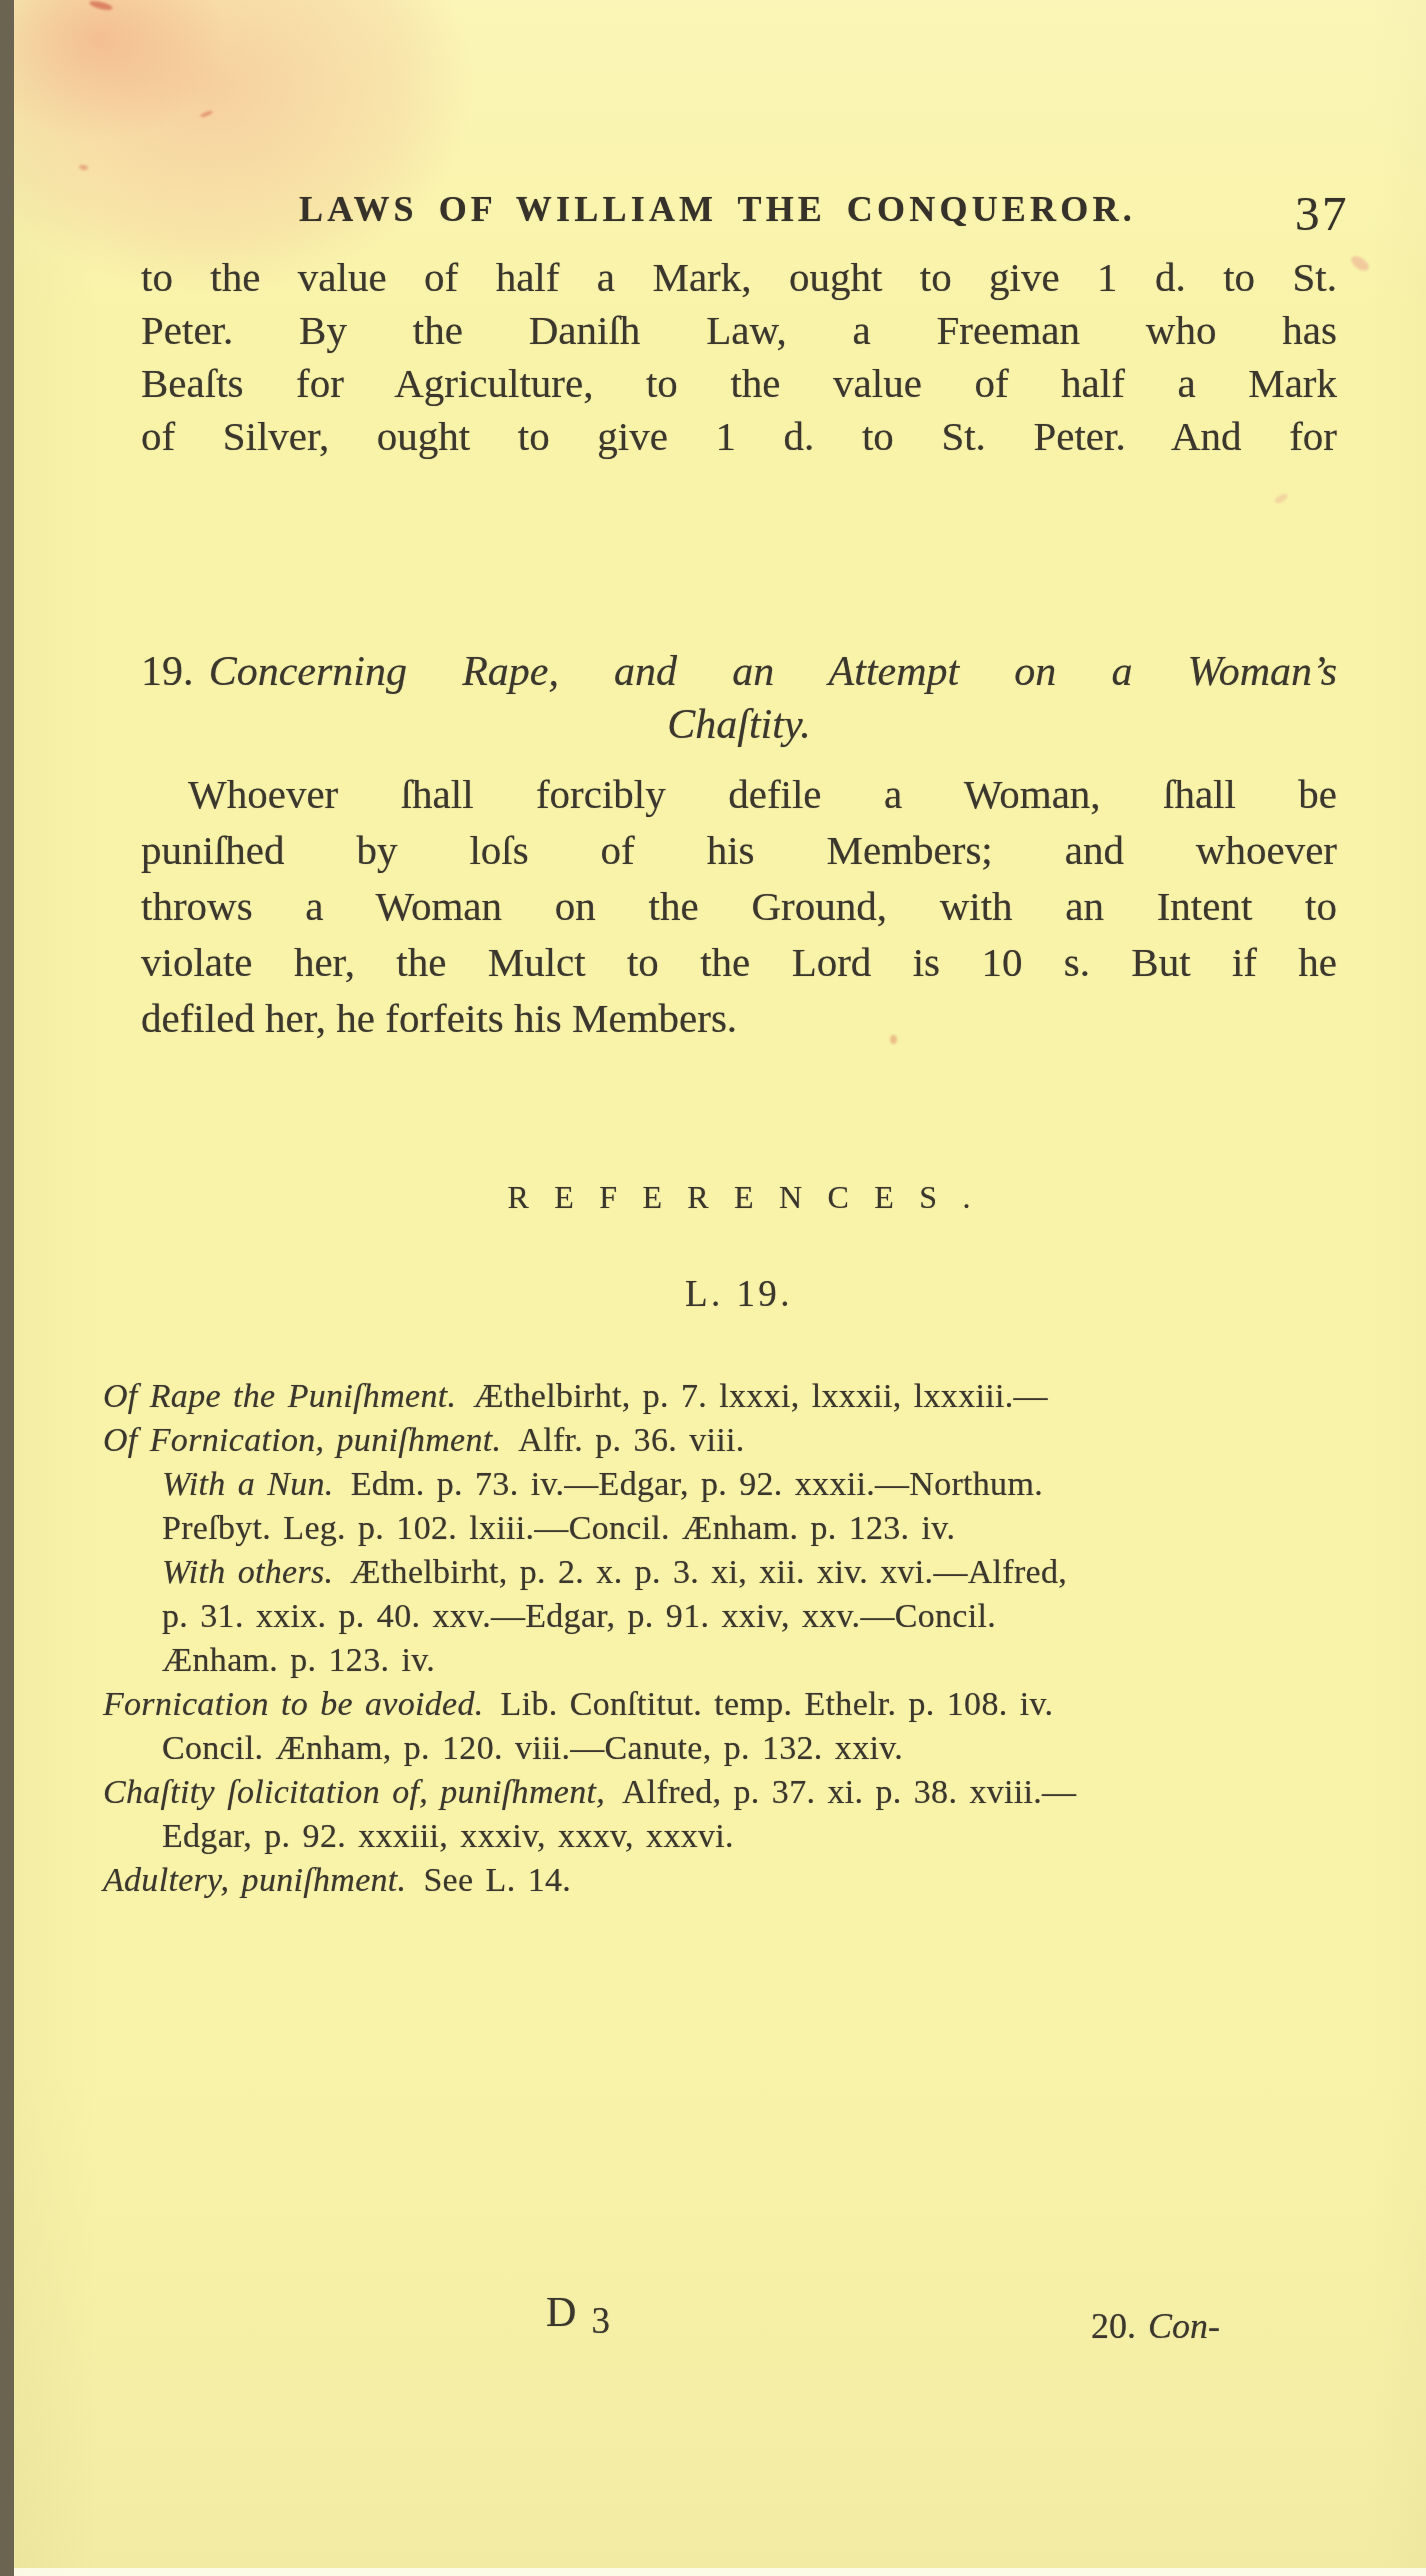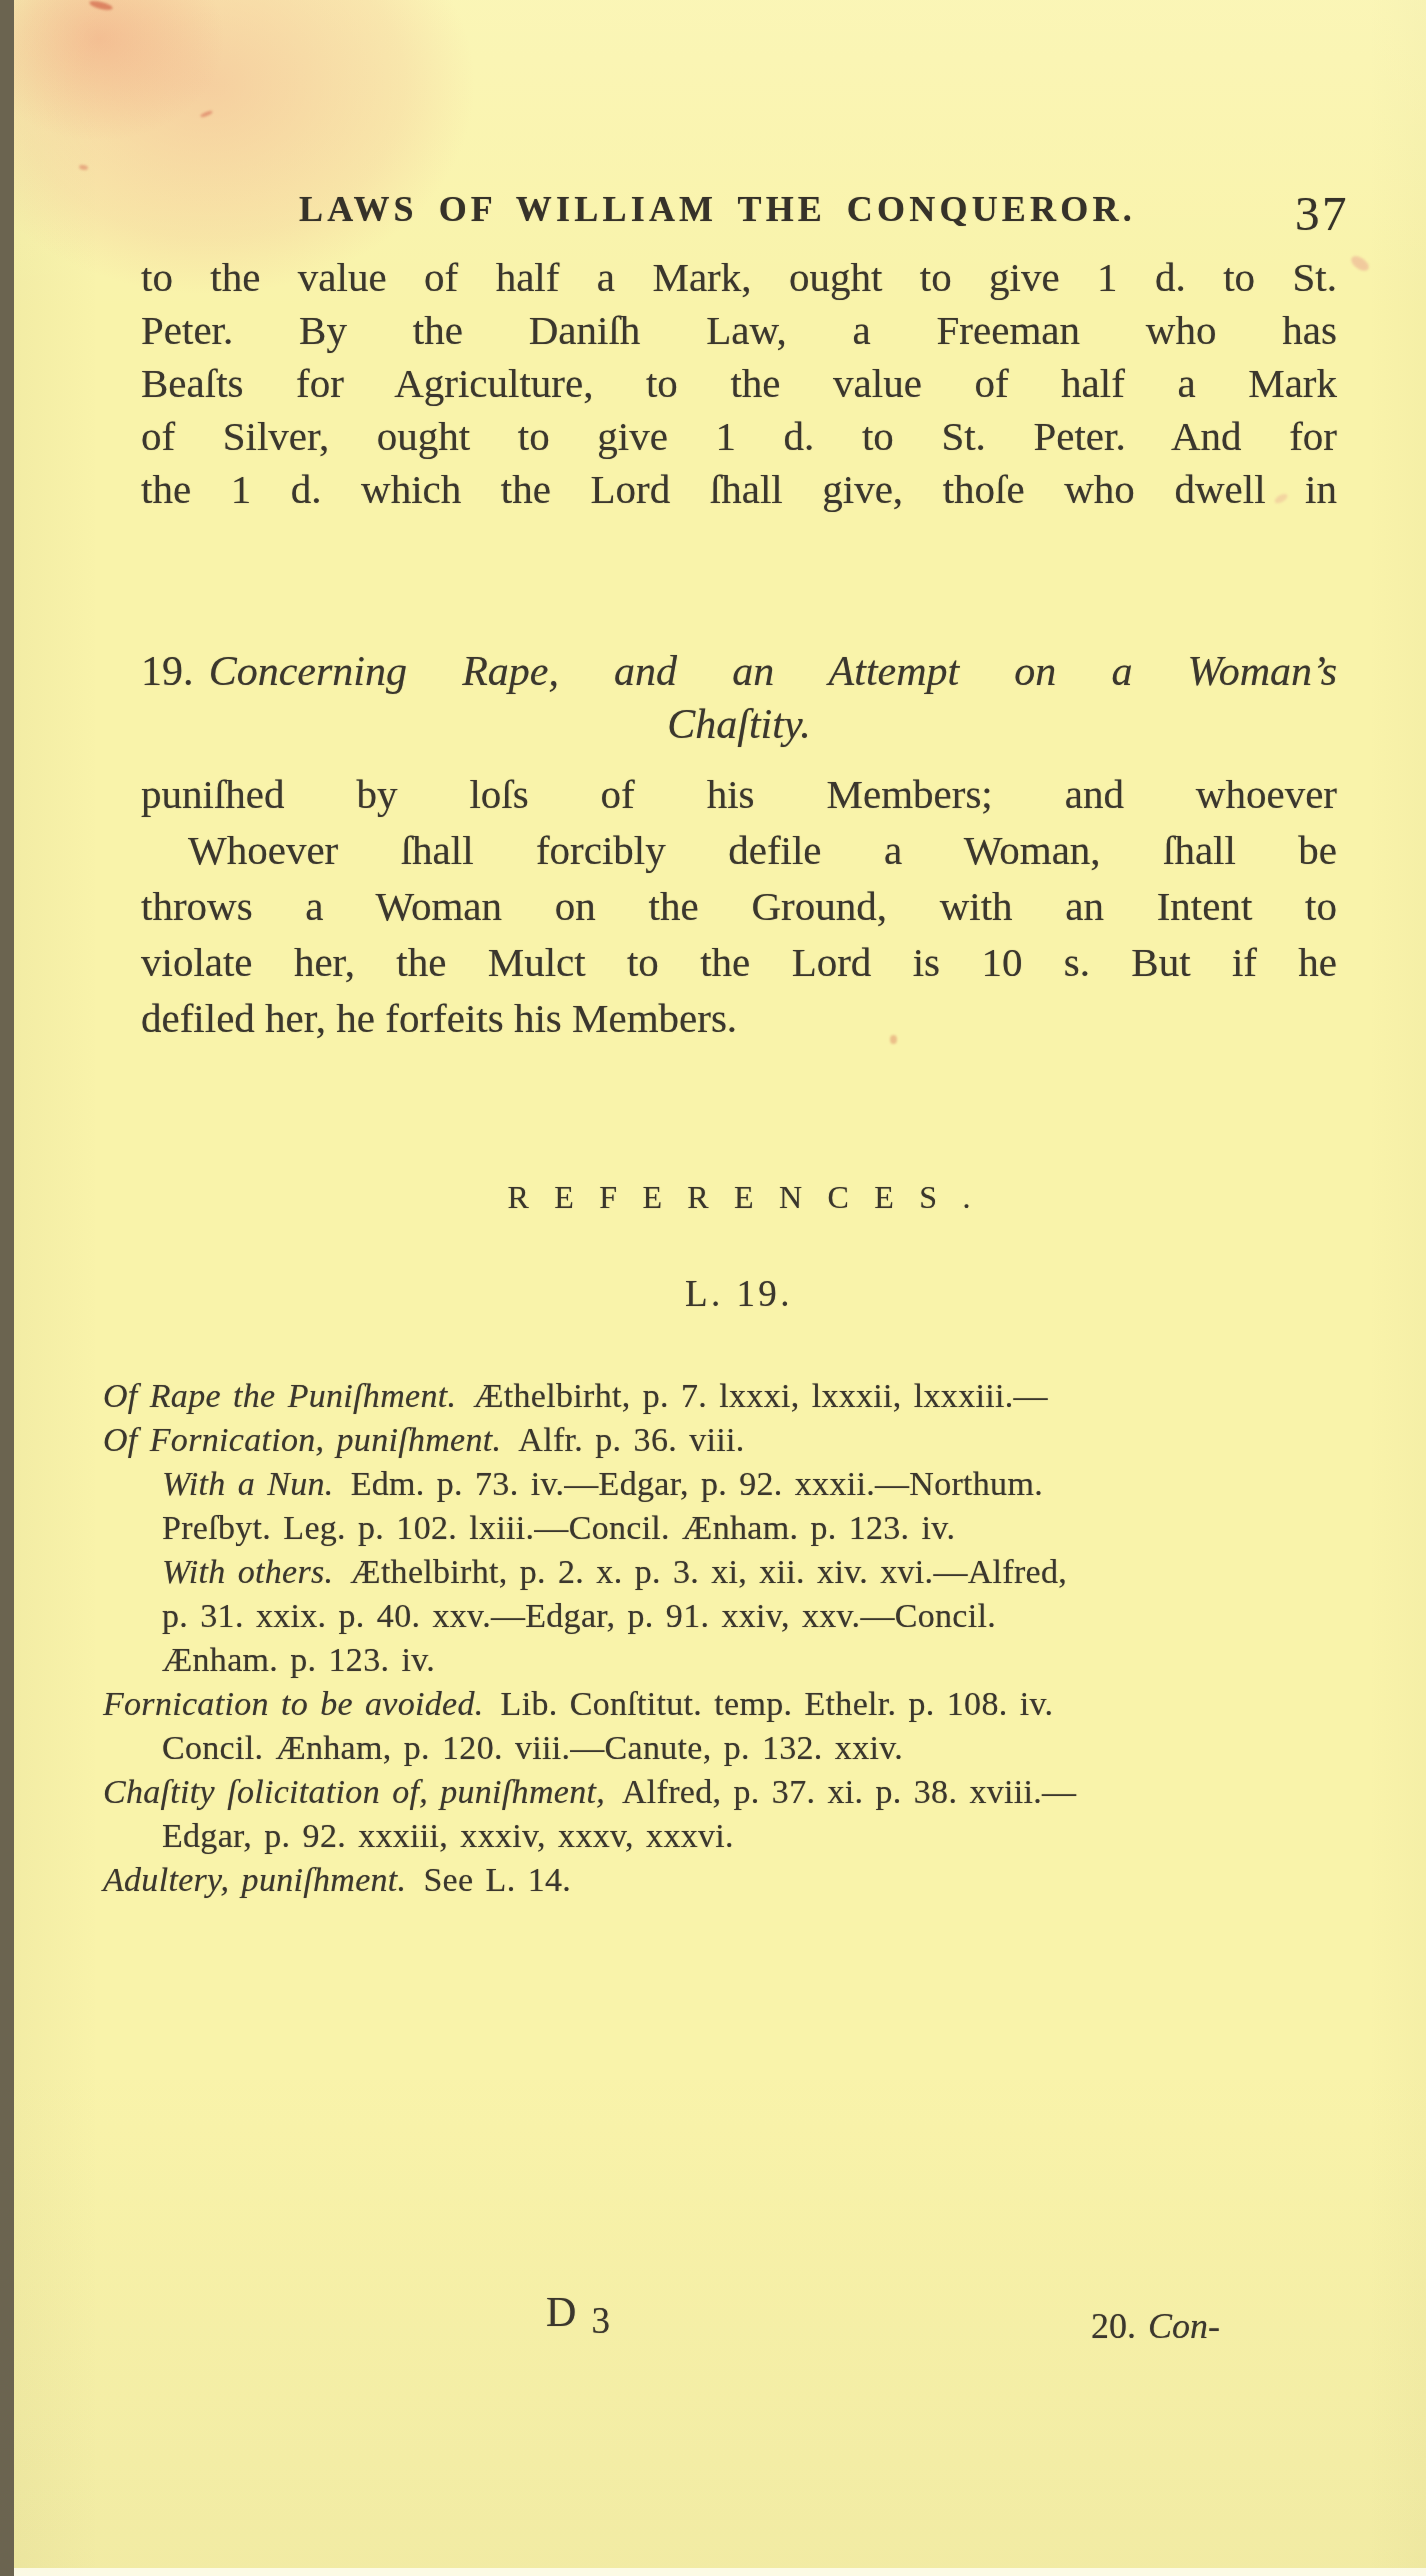--- a/index.html
+++ b/index.html
@@ -94,33 +94,32 @@
   <div class="bottom-edge"></div>
 
   <div class="running-title">LAWS OF WILLIAM THE CONQUEROR.</div>
   <div class="page-number">37</div>
 
   <section class="col para p1">
     <div class="jline">to the value of half a Mark, ought to give 1 d. to St.</div>
     <div class="jline">Peter. By the Daniſh Law, a Freeman who has</div>
     <div class="jline">Beaſts for Agriculture, to the value of half a Mark</div>
     <div class="jline">of Silver, ought to give 1 d. to St. Peter. And for</div>
-    <div class="jline">the 1 d. which the Lord ſhall give, thoſe who dwell in</div>
   </section>
 
   <section class="col sec-heading">
     <div class="h-line1">
       <span class="h-num">19.</span><span class="it">Concerning Rape, and an Attempt on a Woman’s</span>
     </div>
     <div class="h-line2">Chaſtity.</div>
   </section>
 
   <section class="col para p2">
+    <div class="jline indent1">Whoever ſhall forcibly defile a Woman, ſhall be</div>
     <div class="jline">puniſhed by loſs of his Members; and whoever</div>
-    <div class="jline indent1">Whoever ſhall forcibly defile a Woman, ſhall be</div>
     <div class="jline">throws a Woman on the Ground, with an Intent to</div>
     <div class="jline">violate her, the Mulct to the Lord is 10 s. But if he</div>
     <div class="plainline">defiled her, he forfeits his Members.</div>
   </section>
 
   <div class="refs-head">REFERENCES.</div>
   <div class="law-label">L. 19.</div>
 
   <section class="refs">
     <div class="ref-line"><span class="ref-it">Of Rape the Puniſhment.</span><span class="ref-ro">Æthelbirht, p. 7. lxxxi, lxxxii, lxxxiii.—</span></div>

